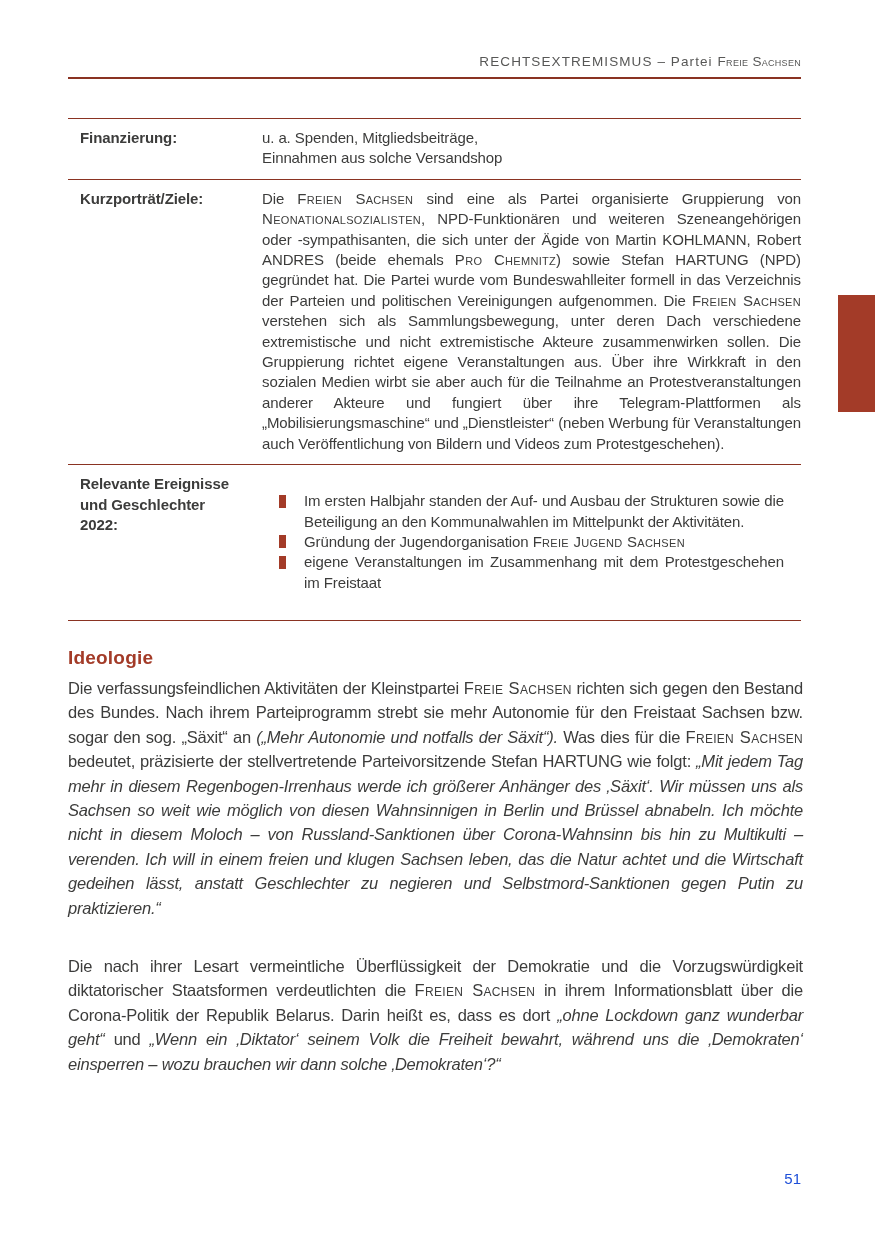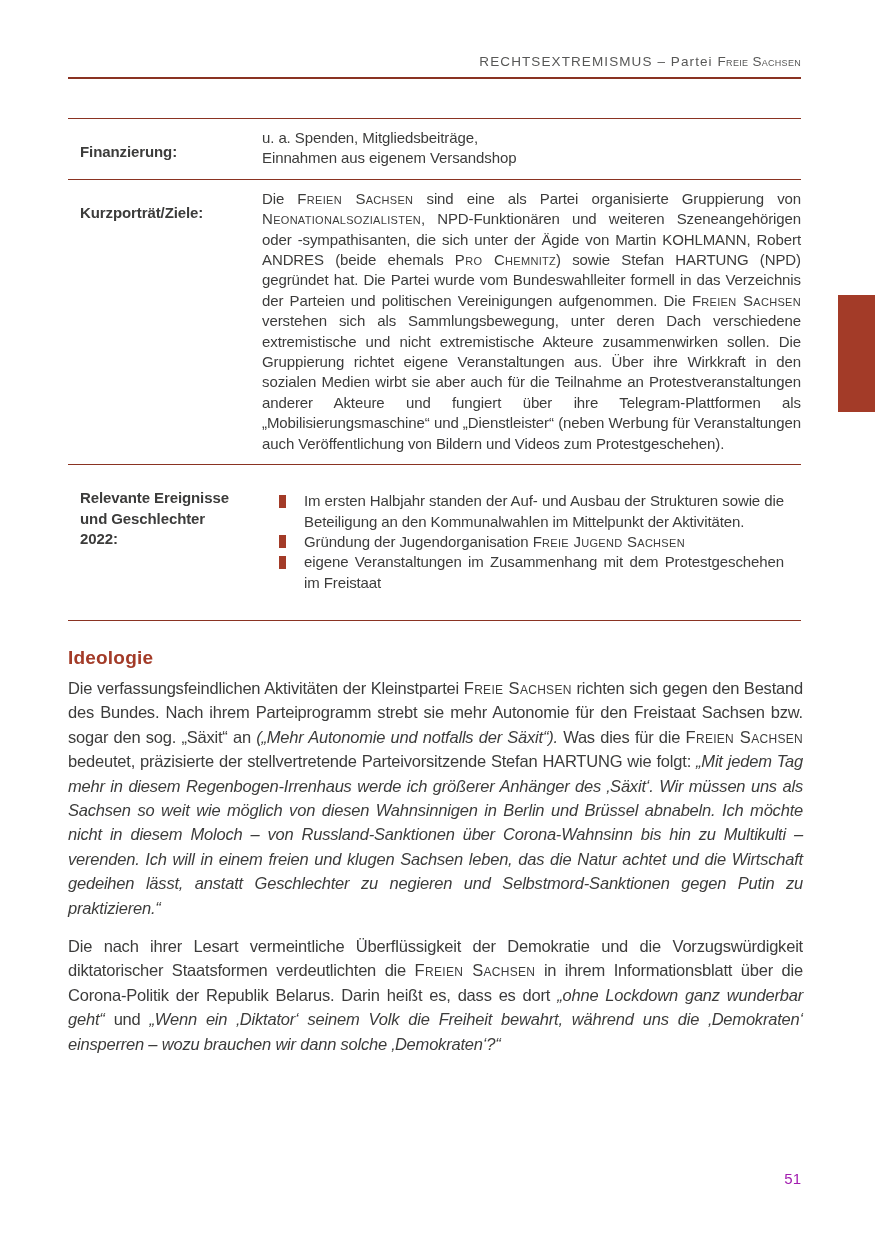--- a/index.html
+++ b/index.html
@@ -41,21 +41,21 @@
     font-size:15px;line-height:20.4px;
     letter-spacing:-0.1px;
   }
   .info-row{
     display:grid;grid-template-columns:194px 1fr;
     padding:9px 0 10px 0;
     border-bottom:1.5px solid var(--rule);
   }
   .info-label{
     font-weight:bold;
-    padding-left:12px;padding-right:24px;margin-top:14px;
+    padding-left:12px;padding-right:24px;
   }
   .info-value{text-align:justify;}
   .events-list{margin:17px;padding:0;list-style:none;}
   .events-list li{position:relative;padding-left:25px;display:block;}
   .bullet{
     position:absolute;left:0;top:3.5px;
     width:7px;height:13px;
     background:var(--accent);
     display:inline-block;
   }
@@ -67,47 +67,47 @@
     letter-spacing:0.2px;
   }
   .para{
     position:absolute;left:68px;width:735px;
     font-size:16.5px;line-height:24.4px;
     letter-spacing:-0.2px;
     text-align:justify;
     margin:0;
   }
   .para-1{top:676px;}
-  .para-2{top:934px;}
+  .para-2{top:954px;}
   
   .page-number{
     position:absolute;left:68px;top:1170px;width:733px;
     text-align:right;
-    font-size:15px;color:#a21caf;
+    font-size:15px;color:#1d4ed8;
   }
   
   .sc{font-variant:small-caps;letter-spacing:0.3px;}
   .it{font-style:italic;}
 </style>
 </head>
 <body>
 
 <div class="page">
 
   <div class="edge-tab"></div>
 
   <div class="running-header">
     <span><span>RECHTSEXTREMISMUS – Partei </span><span class="sc">Freie Sachsen</span></span>
   </div>
 
   <div class="info-table">
 
     <div class="info-row">
       <div class="info-label">Finanzierung:</div>
-      <div class="info-value"><span>u. a. Spenden, Mitgliedsbeiträge,</span><br><span>Einnahmen aus eigenem Versandshop</span></div>
+      <div class="info-value"><span>u. a. Spenden, Mitgliedsbeiträge,</span><br><span>Einnahmen aus solche Versandshop</span></div>
     </div>
 
     <div class="info-row">
       <div class="info-label">Kurzporträt/Ziele:</div>
       <div class="info-value"><span>Die </span><span class="sc">Freien Sachsen</span><span> sind eine als Partei organisierte Gruppierung von </span><span class="sc">Neonationalsozialisten</span><span>, NPD-Funktionären und weiteren Szeneangehörigen oder -sympathisanten, die sich unter der Ägide von Martin KOHLMANN, Robert ANDRES (beide ehemals </span><span class="sc">Pro Chemnitz</span><span>) sowie Stefan HARTUNG (NPD) gegründet hat. Die Partei wurde vom Bundeswahlleiter formell in das Verzeichnis der Parteien und politischen Vereinigungen aufgenommen. Die </span><span class="sc">Freien Sachsen</span><span> verstehen sich als Sammlungsbewegung, unter deren Dach verschiedene extremistische und nicht extremistische Akteure zusammenwirken sollen. Die Gruppierung richtet eigene Veranstaltungen aus. Über ihre Wirkkraft in den sozialen Medien wirbt sie aber auch für die Teilnahme an Protestveranstaltungen anderer Akteure und fungiert über ihre Telegram-Plattformen als „Mobilisierungsmaschine“ und „Dienstleister“ (neben Werbung für Veranstaltungen auch Veröffentlichung von Bildern und Videos zum Protestgeschehen).</span></div>
     </div>
 
     <div class="info-row">
       <div class="info-label">Relevante Ereignisse und Geschlechter 2022:</div>
       <div class="info-value">

